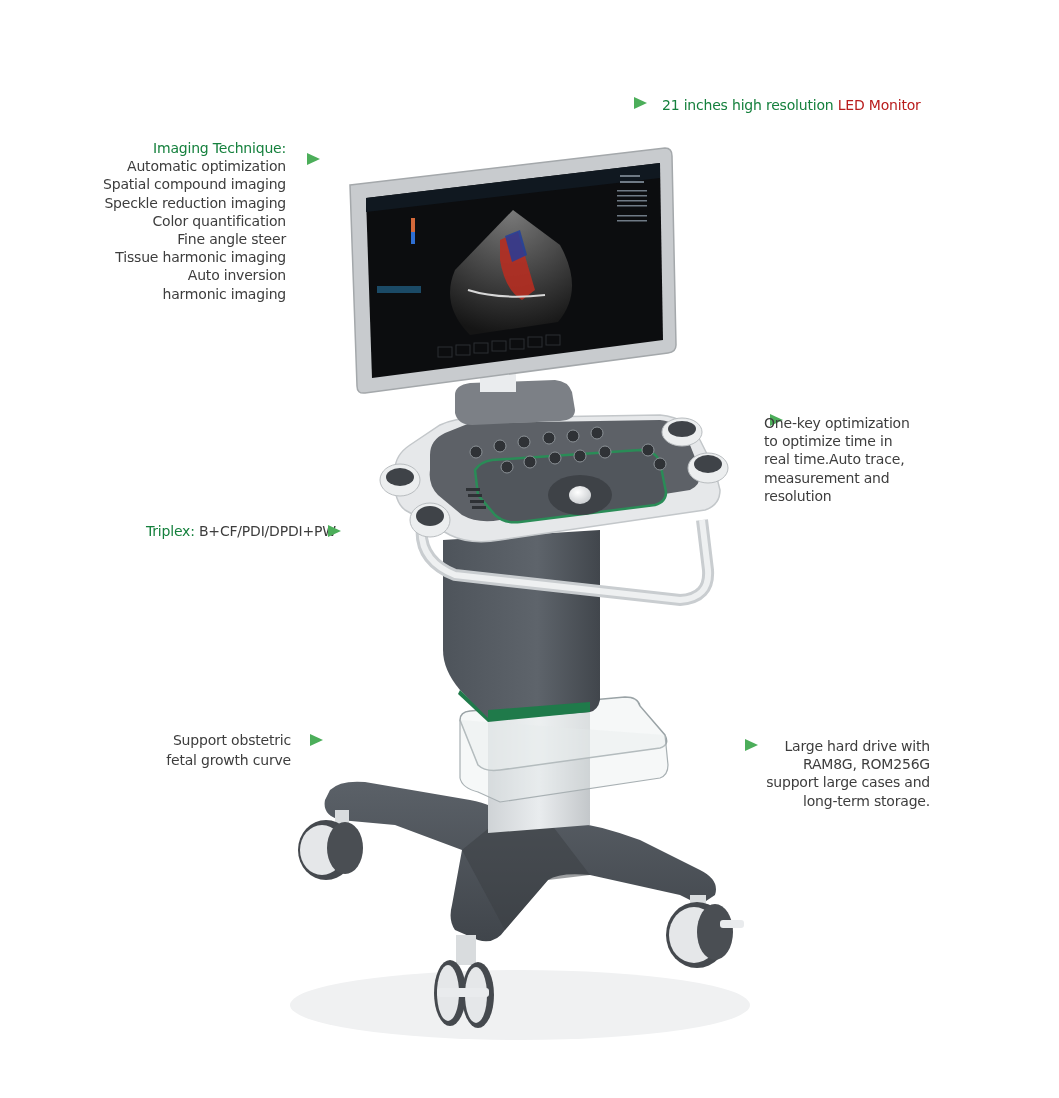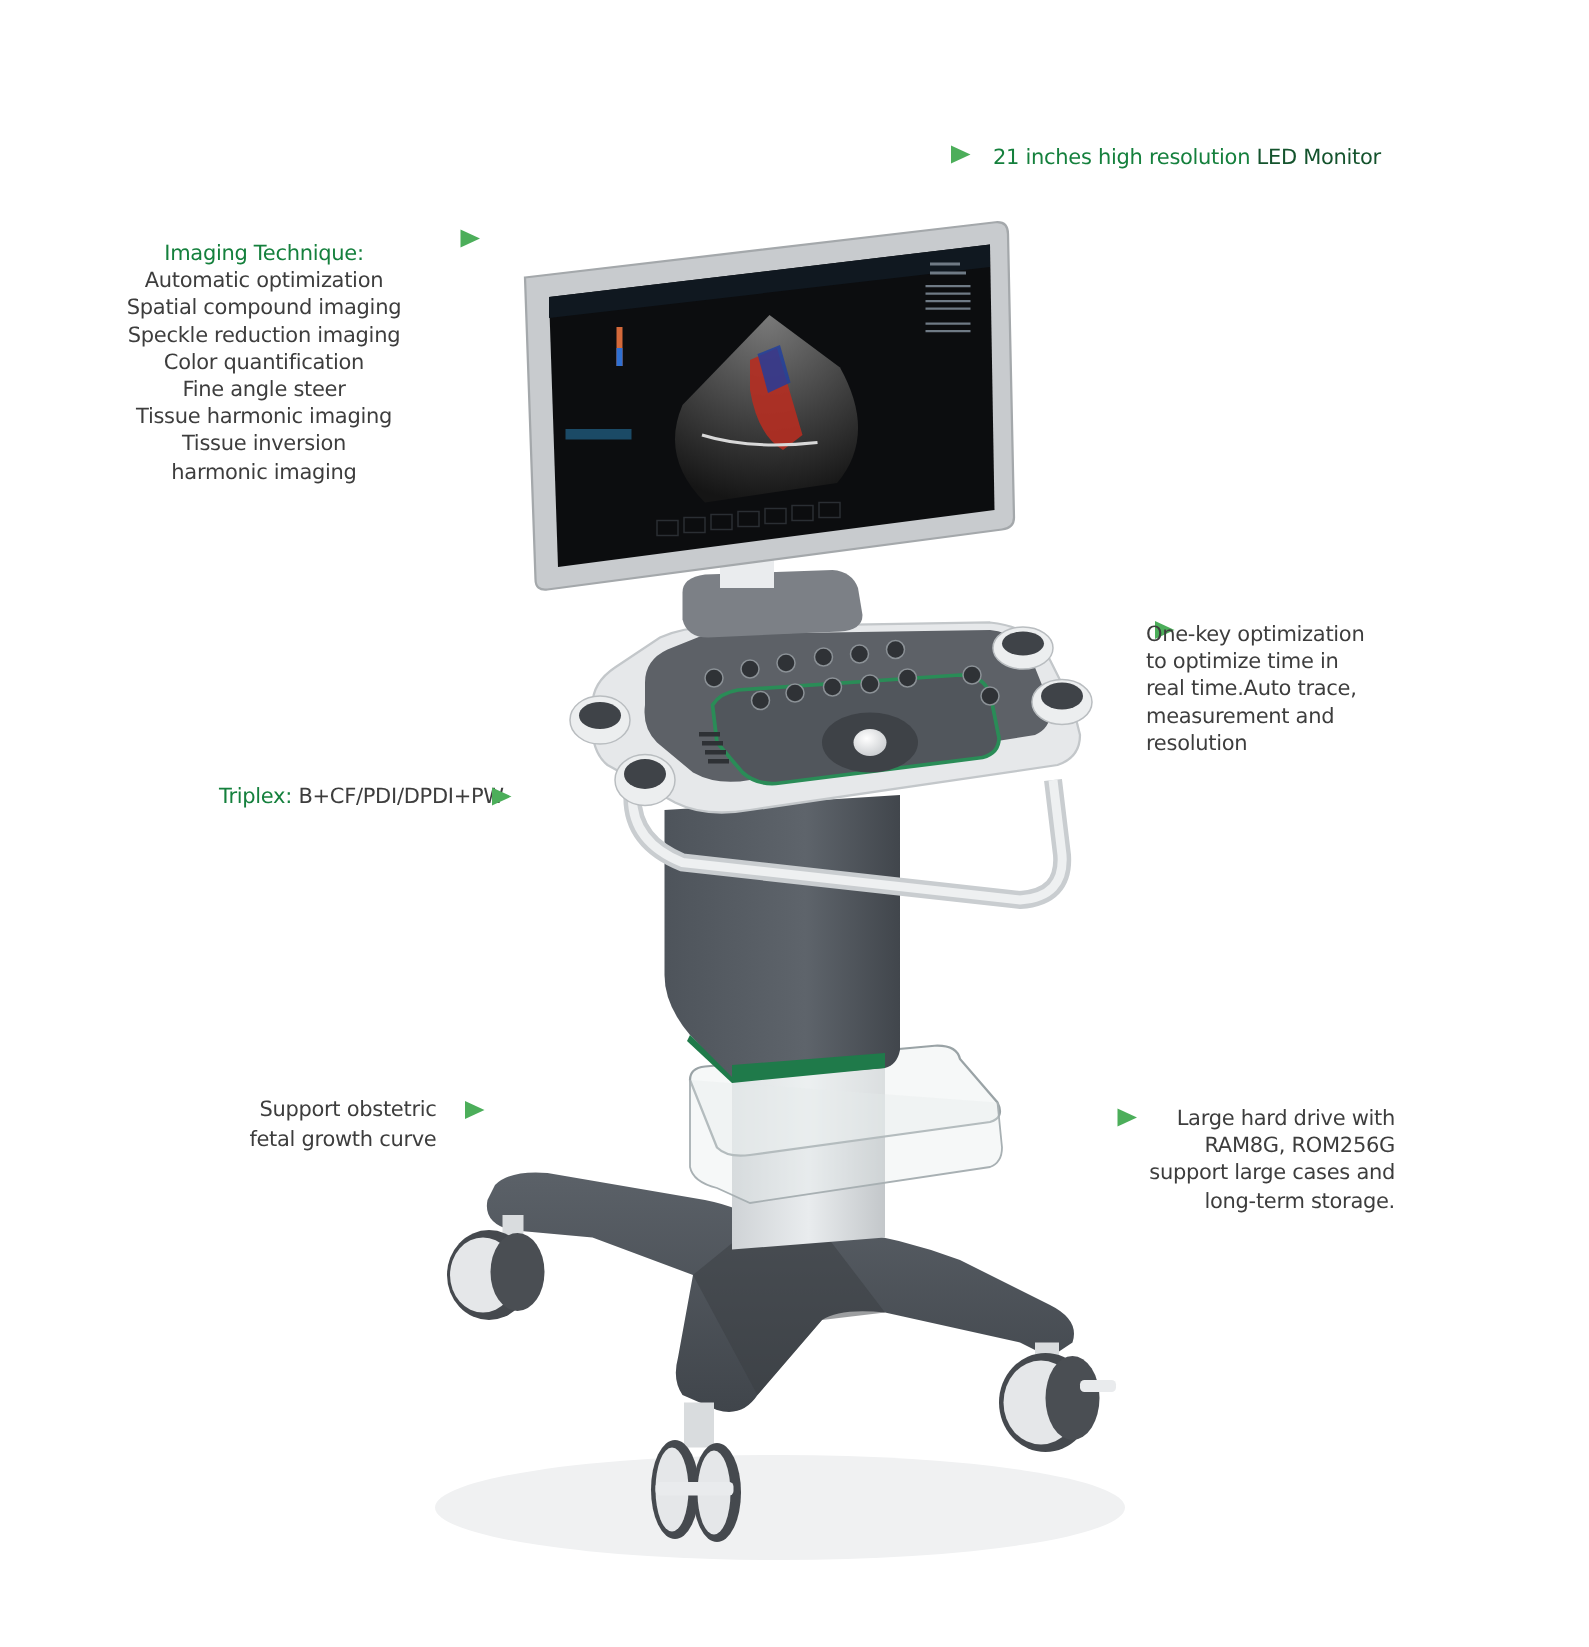--- a/index.html
+++ b/index.html
@@ -171,33 +171,33 @@
       <rect x="510" y="339" width="14" height="10"></rect>
         <rect x="528" y="337" width="14" height="10"></rect>
       <rect x="546" y="335" width="14" height="10"></rect>
     </g>
   </g>
 </svg>
 
 <div class="arrow" style="left:634px; top:97px;"></div>
 <div class="abs feat-text" style="left:662px; top:96px; white-space:nowrap;">
   <span class="bold">21 inches high resolution</span>
-  <span style="color:#14532d;margin-top:25px;">LED Monitor</span>
+  <span style="color:#b91c1c;margin-top:25px;">LED Monitor</span>
 </div>
 
 <div class="arrow" style="left:307px; top:153px;"></div>
-<div class="abs feat-text right" style="right:773px; top:160px; width:220px;text-align:center;">
+<div class="abs feat-text right" style="right:773px; top:139px; width:220px;">
   <div class="bold">Imaging Technique:</div>
   <div>Automatic optimization</div>
   <div>Spatial compound imaging</div>
   <div>Speckle reduction imaging</div>
   <div>Color quantification</div>
   <div>Fine angle steer</div>
   <div>Tissue harmonic imaging</div>
-  <div>Tissue inversion</div>
+  <div>Auto inversion</div>
   <div>harmonic imaging</div>
 </div>
 
 <div class="arrow" style="left:770px; top:414px;"></div>
 <div class="abs feat-text" style="left:764px; top:414px; width:170px;">
   <div>One-key optimization</div>
   <div>to optimize time in</div>
   <div>real time.Auto trace,</div>
   <div>measurement and</div>
   <div>resolution</div>

